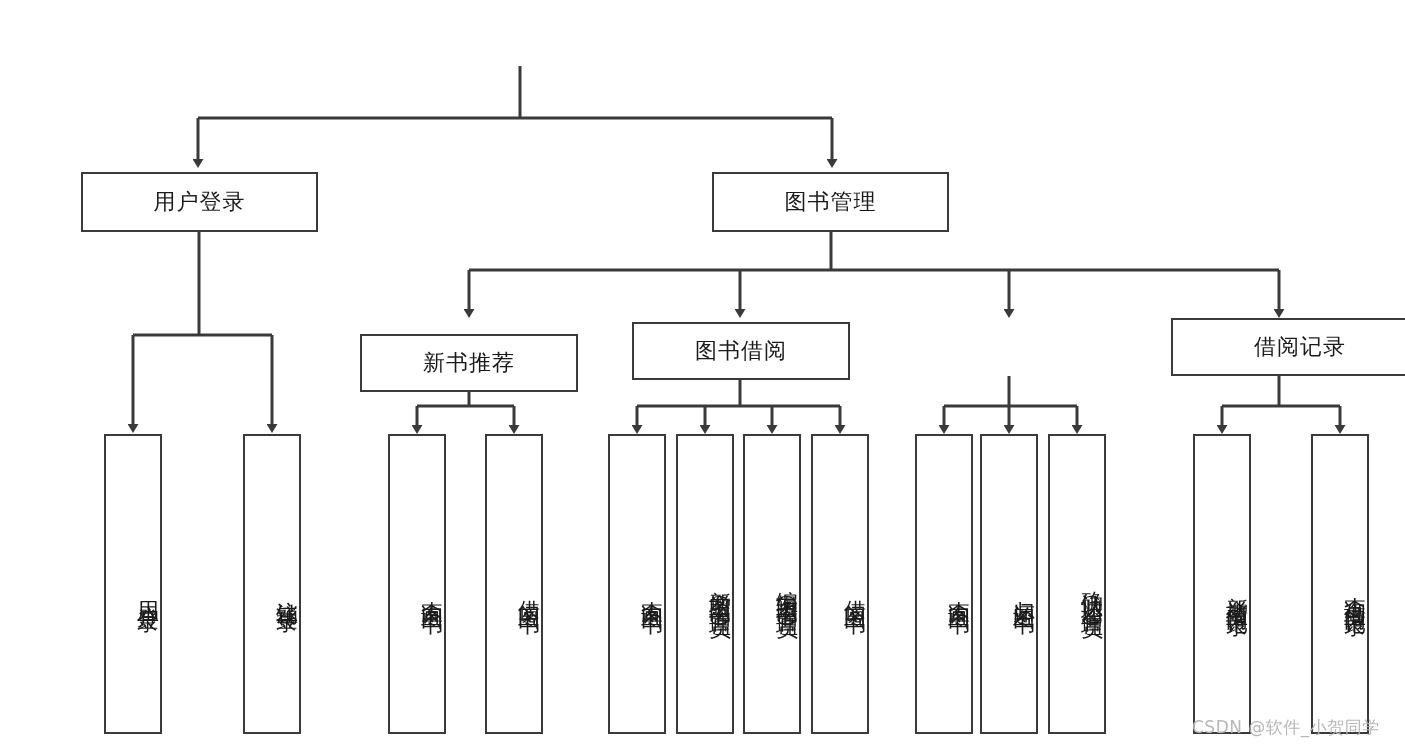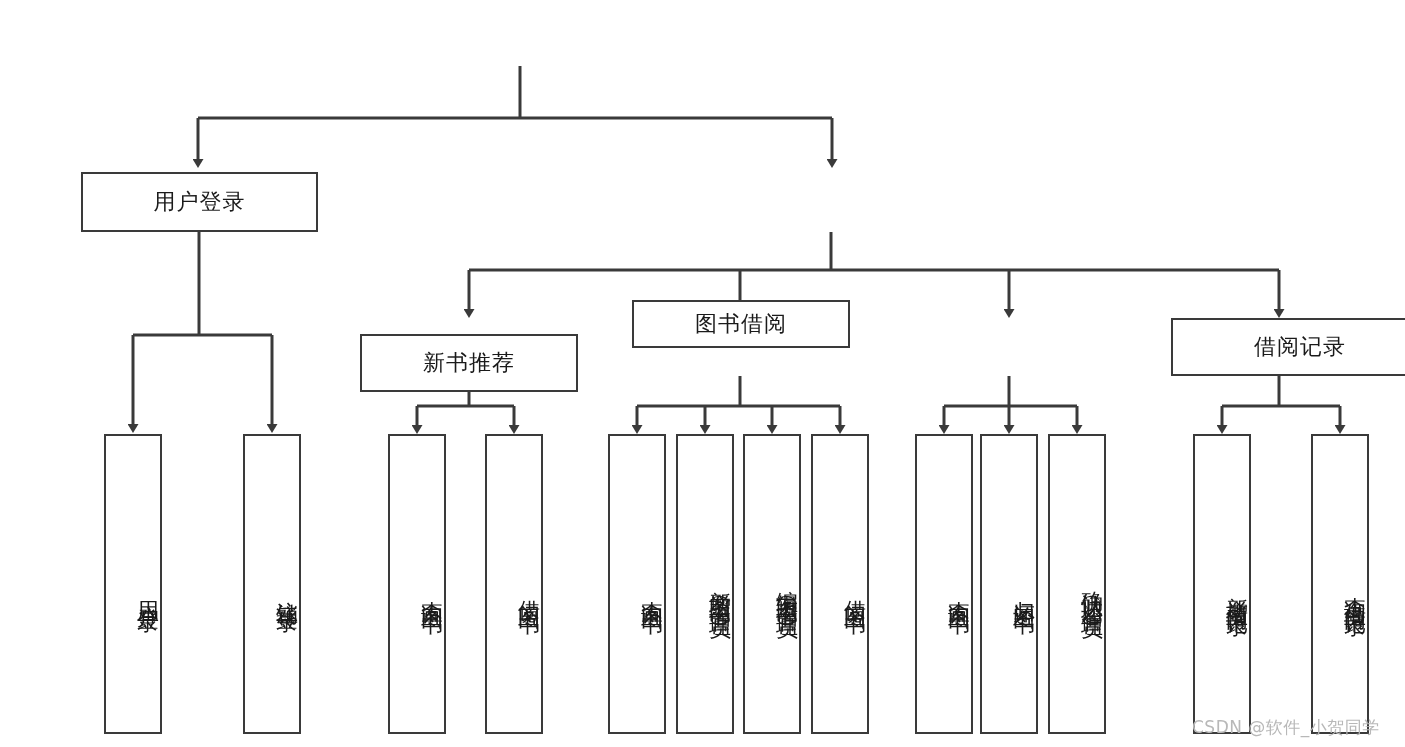--- a/index.html
+++ b/index.html
@@ -123,25 +123,28 @@
       <path d="M1222,406 L1340,406"></path>
       <path d="M1222,406 L1222,426" marker-end="url(#arrow)"></path>
       <path d="M1340,406 L1340,426" marker-end="url(#arrow)"></path>
     </g>
   </svg>
 
 
   <div class="node node-h" style="left:81px; top:172px; width:237px; height:60px;">
     <span>用户登录</span>
   </div>
+  <div class="node node-h" style="left:712px; top:172px; width:237px; height:60px;">
+    <span>图书管理</span>
+  </div>
 
   <div class="node node-h" style="left:360px; top:334px; width:218px; height:58px;text-align:right;">
     <span>新书推荐</span>
   </div>
-  <div class="node node-h" style="left:632px; top:300px; width:218px; height:48px;">
+  <div class="node node-h" style="left:632px; top:322px; width:218px; height:58px;">
     <span>图书借阅</span>
   </div>
   <div class="node node-h" style="left:1171px; top:318px; width:258px; height:58px;">
     <span>借阅记录</span>
   </div>
 
   <div class="node node-v" style="left:104px; top:434px; width:58px; height:300px;">
     <span class="vlabel">用户登录</span>
   </div>
   <div class="node node-v" style="left:243px; top:434px; width:58px; height:300px;">

